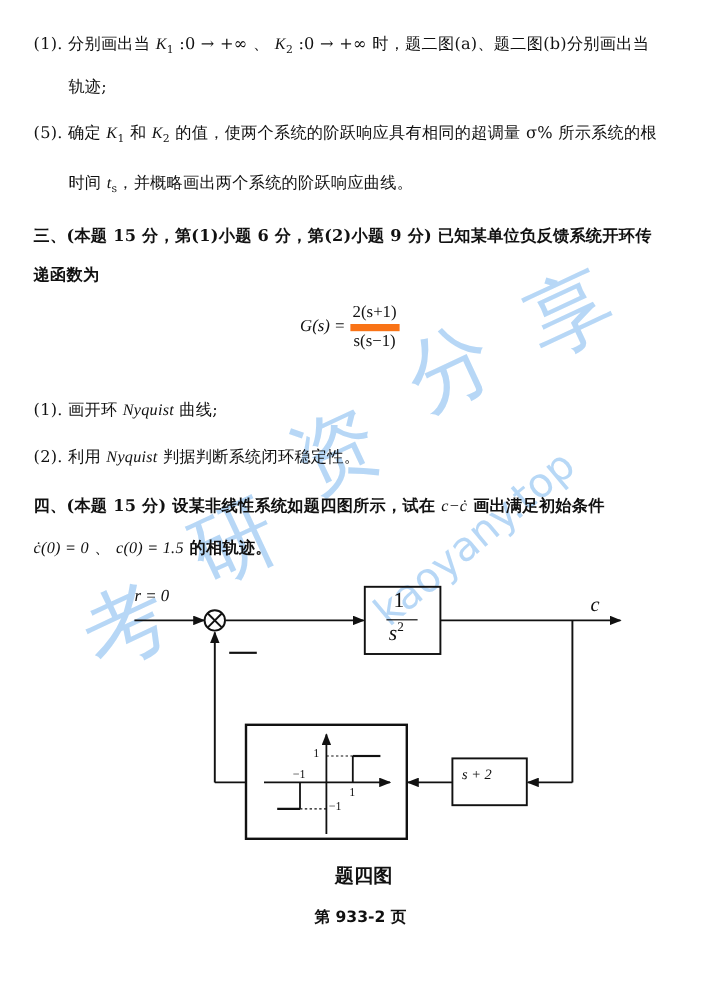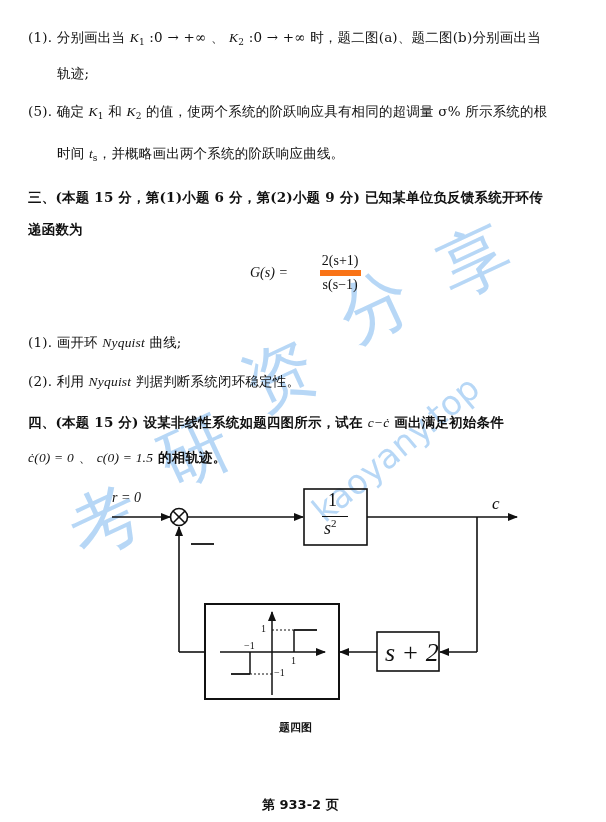--- a/index.html
+++ b/index.html
@@ -5,28 +5,28 @@
   html, body { margin:0; padding:0; }
   body {
     width:606px; height:822px; position:relative; overflow:hidden;
     background:#ffffff; color:#111;
     font-family: "DejaVu Serif", "Liberation Serif", serif;
   }
   .line { position:absolute; font-size:13.5px; white-space:nowrap; line-height:18px; letter-spacing:0.2px; }
   .bold { font-weight:bold; }
   .math { font-family:"Liberation Serif", serif; font-style:italic; }
   .sub { font-size:9px; vertical-align:-3px; font-style:normal; }
-  .formula { position:absolute; left:250px; top:253px; font-family:"Liberation Serif", serif; font-size:14px; display:flex; align-items:center;gap:28px; }
+  .formula { position:absolute; left:250px; top:253px; font-family:"Liberation Serif", serif; font-size:14px; display:flex; align-items:center; }
   .frac { display:inline-flex; flex-direction:column; align-items:center; margin-left:4px; }
   .frac .num { padding:0 2px 1px; border-bottom:6px solid #f97316; }
   .frac .den { padding:1px 2px 0; }
   .watermark { position:absolute; pointer-events:none; color:#7db8ef; opacity:0.55; font-family:"DejaVu Sans", sans-serif; }
   .diagram { position:absolute; left:0; top:0; }
-  .caption { position:absolute; font-family:"DejaVu Sans", sans-serif; font-size:11px; font-weight:bold; }
-  .pageno { position:absolute; font-family:"DejaVu Sans", sans-serif; font-size:13px; font-weight:bold;margin-top:41px; }
+  .caption { position:absolute; font-family:"DejaVu Sans", sans-serif; font-size:16px; font-weight:bold; }
+  .pageno { position:absolute; font-family:"DejaVu Sans", sans-serif; font-size:13px; font-weight:bold; }
 </style>
 </head>
 <body>
 
 <div>
   <div class="watermark" style="left:70px;top:475px;font-size:70px;transform:rotate(-25deg);">考</div>
   <div class="watermark" style="left:160px;top:405px;font-size:70px;transform:rotate(-25deg);">研</div>
   <div class="watermark" style="left:245px;top:330px;font-size:70px;transform:rotate(-25deg);">资</div>
   <div class="watermark" style="left:340px;top:260px;font-size:70px;transform:rotate(-25deg);">分</div>
   <div class="watermark" style="left:440px;top:215px;font-size:70px;transform:rotate(-25deg);">享</div>
@@ -118,21 +118,21 @@
 </svg>
 
 <div>
   <div class="math" style="position:absolute;left:112px;top:490px;font-size:14px;">r = 0</div>
   <div class="math" style="position:absolute;left:492px;top:494px;font-size:17px;">c</div>
   <div class="math" style="position:absolute;left:328px;top:490px;font-size:18px;font-style:normal;">1</div>
   <div style="position:absolute;left:322px;top:516px;width:26px;border-top:1.3px solid #111;"></div>
   <div style="position:absolute;left:324px;top:517px;font-family:'Liberation Serif',serif;font-size:18px;font-style:italic;">
     <span>s</span><sup style="font-size:11px;font-style:normal;">2</sup>
   </div>
-  <div class="math" style="position:absolute;left:385px;top:638px;font-size:26px;">s + 2</div>
+  <div class="math" style="position:absolute;left:385px;top:638px;font-size:12px;">s + 2</div>
   <div style="position:absolute;left:261px;top:623px;font-family:'Liberation Serif',serif;font-size:10px;">1</div>
   <div style="position:absolute;left:244px;top:640px;font-family:'Liberation Serif',serif;font-size:10px;">−1</div>
   <div style="position:absolute;left:291px;top:655px;font-family:'Liberation Serif',serif;font-size:10px;">1</div>
   <div style="position:absolute;left:274px;top:667px;font-family:'Liberation Serif',serif;font-size:10px;">−1</div>
 </div>
 
 <div class="caption" style="left:279px;top:720px;">题四图</div>
 <div class="pageno" style="left:262px;top:755px;">第 933-2 页</div>
 
 </body></html>

